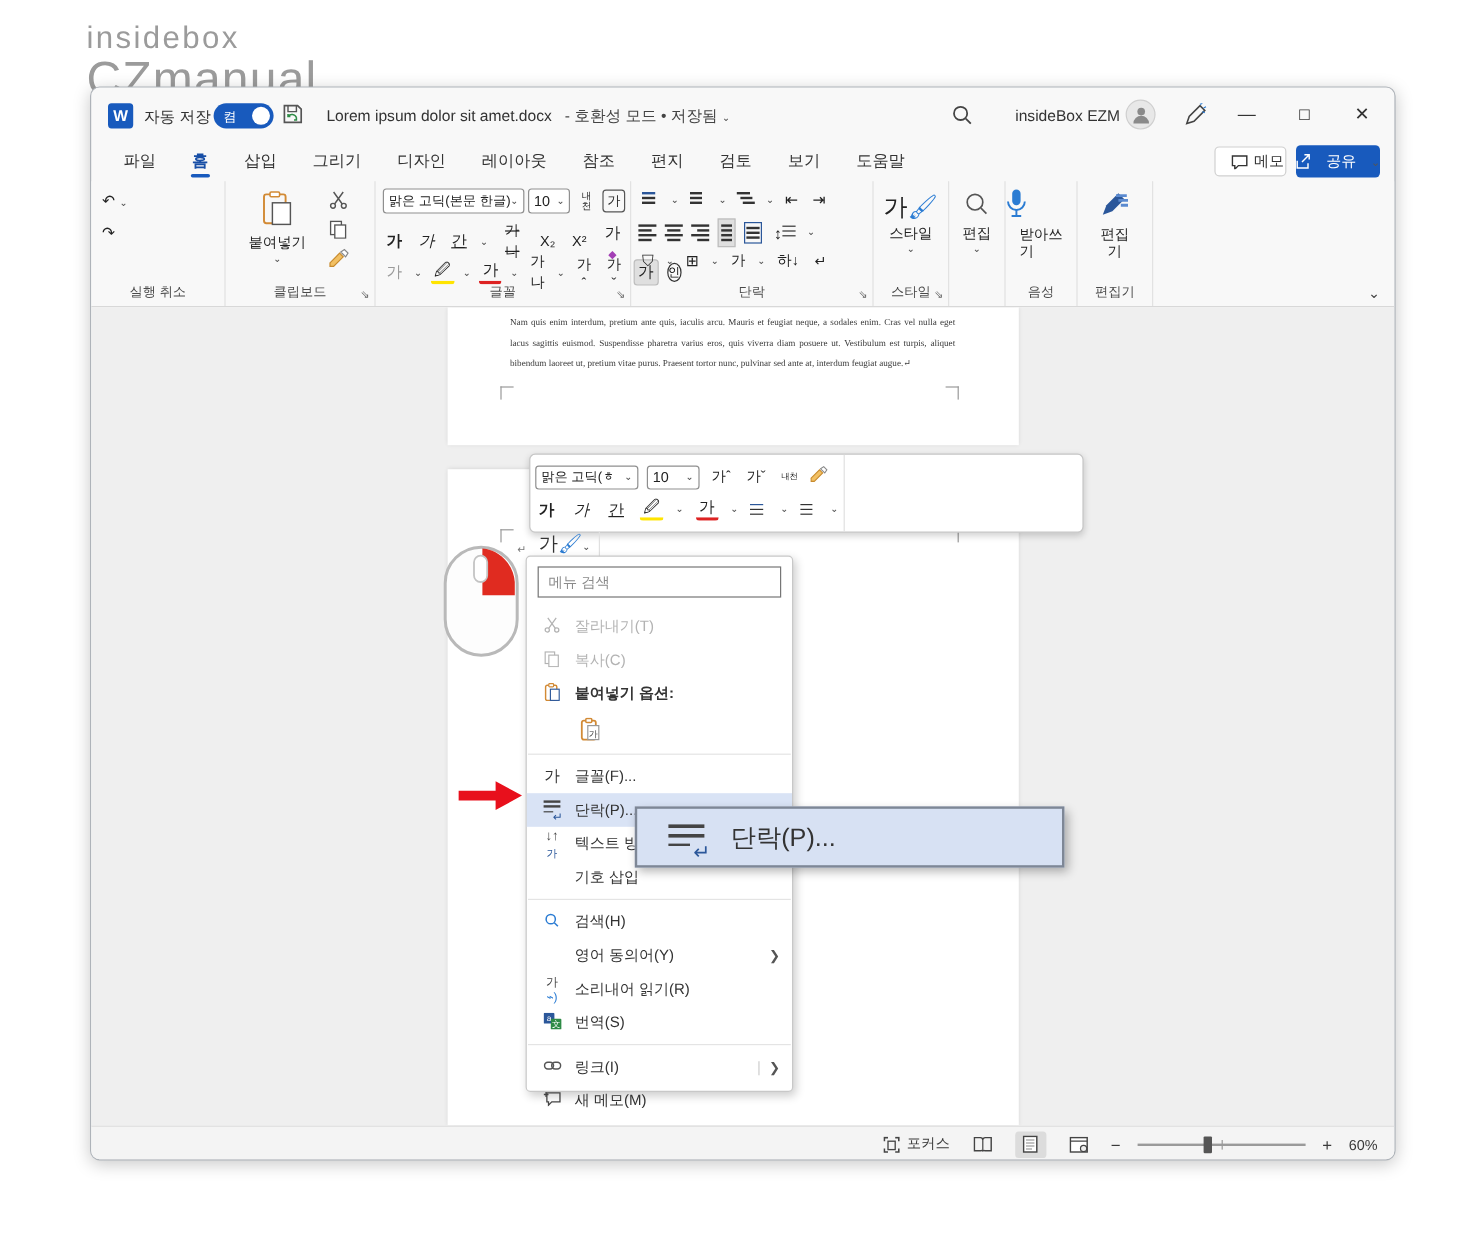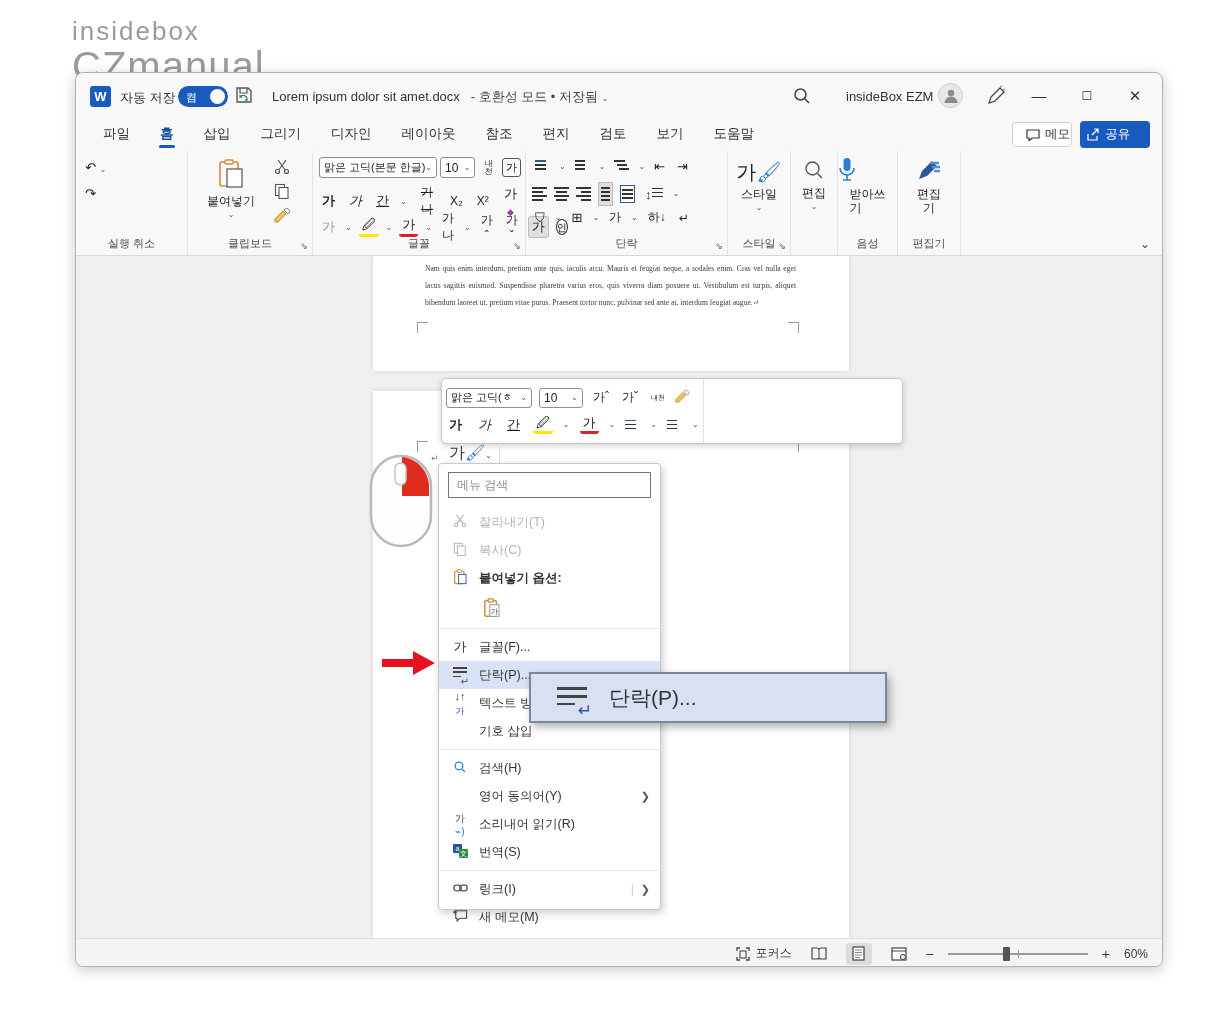--- a/index.html
+++ b/index.html
@@ -38,21 +38,21 @@
 
   
   .tabrow { position:relative; height:32px; }
   .tabs { position:absolute; left:16px; top:0; display:flex; gap:8px; }
   .tab { padding:6px 11px; font-size:13.5px; color:#333; position:relative; }
   .tab.sel { color:#174ea6; font-weight:bold; }
   .tab.sel::after { content:""; position:absolute; left:10px; right:10px; bottom:1px; height:3px; background:#185abd; border-radius:2px; }
   .memo-btn { position:absolute; left:936px; top:3px; width:60px; height:25px; background:#fff; border:1px solid #d0d0d0;
               border-radius:4px; font-size:12.5px; color:#333; display:flex; align-items:center; justify-content:center; gap:5px;padding-left:12px; }
   .share-btn { position:absolute; left:1004px; top:2px; width:70px; height:27px; background:#185abd; border:none;
-               border-radius:4px; font-size:12.5px; color:#fff; display:flex; align-items:center; justify-content:center; gap:5px; }
+               border-radius:4px; font-size:12.5px; color:#fff; display:flex; align-items:center; justify-content:space-between; gap:5px; }
   .share-btn .chev { font-size:9px; }
 
   
   .ribbon { position:relative; height:105px; background:#f8f8f8; border-bottom:1px solid #d8d8d8; }
   .rgroup { position:absolute; top:0; height:104px; border-right:1px solid #e2e2e2; }
   .rlabel { position:absolute; bottom:4px; left:0; right:0; text-align:center; font-size:11px; color:#4a4a4a; white-space:nowrap; }
   .launcher { position:absolute; bottom:4px; right:4px; font-size:9px; color:#666; }
   .gbtn { display:inline-block; font-size:13px; color:#222; text-align:center; padding:1px 3px; border-radius:3px; }
   .gbtn.small { font-size:12px; }
   .chev { font-size:8px; color:#555; }

